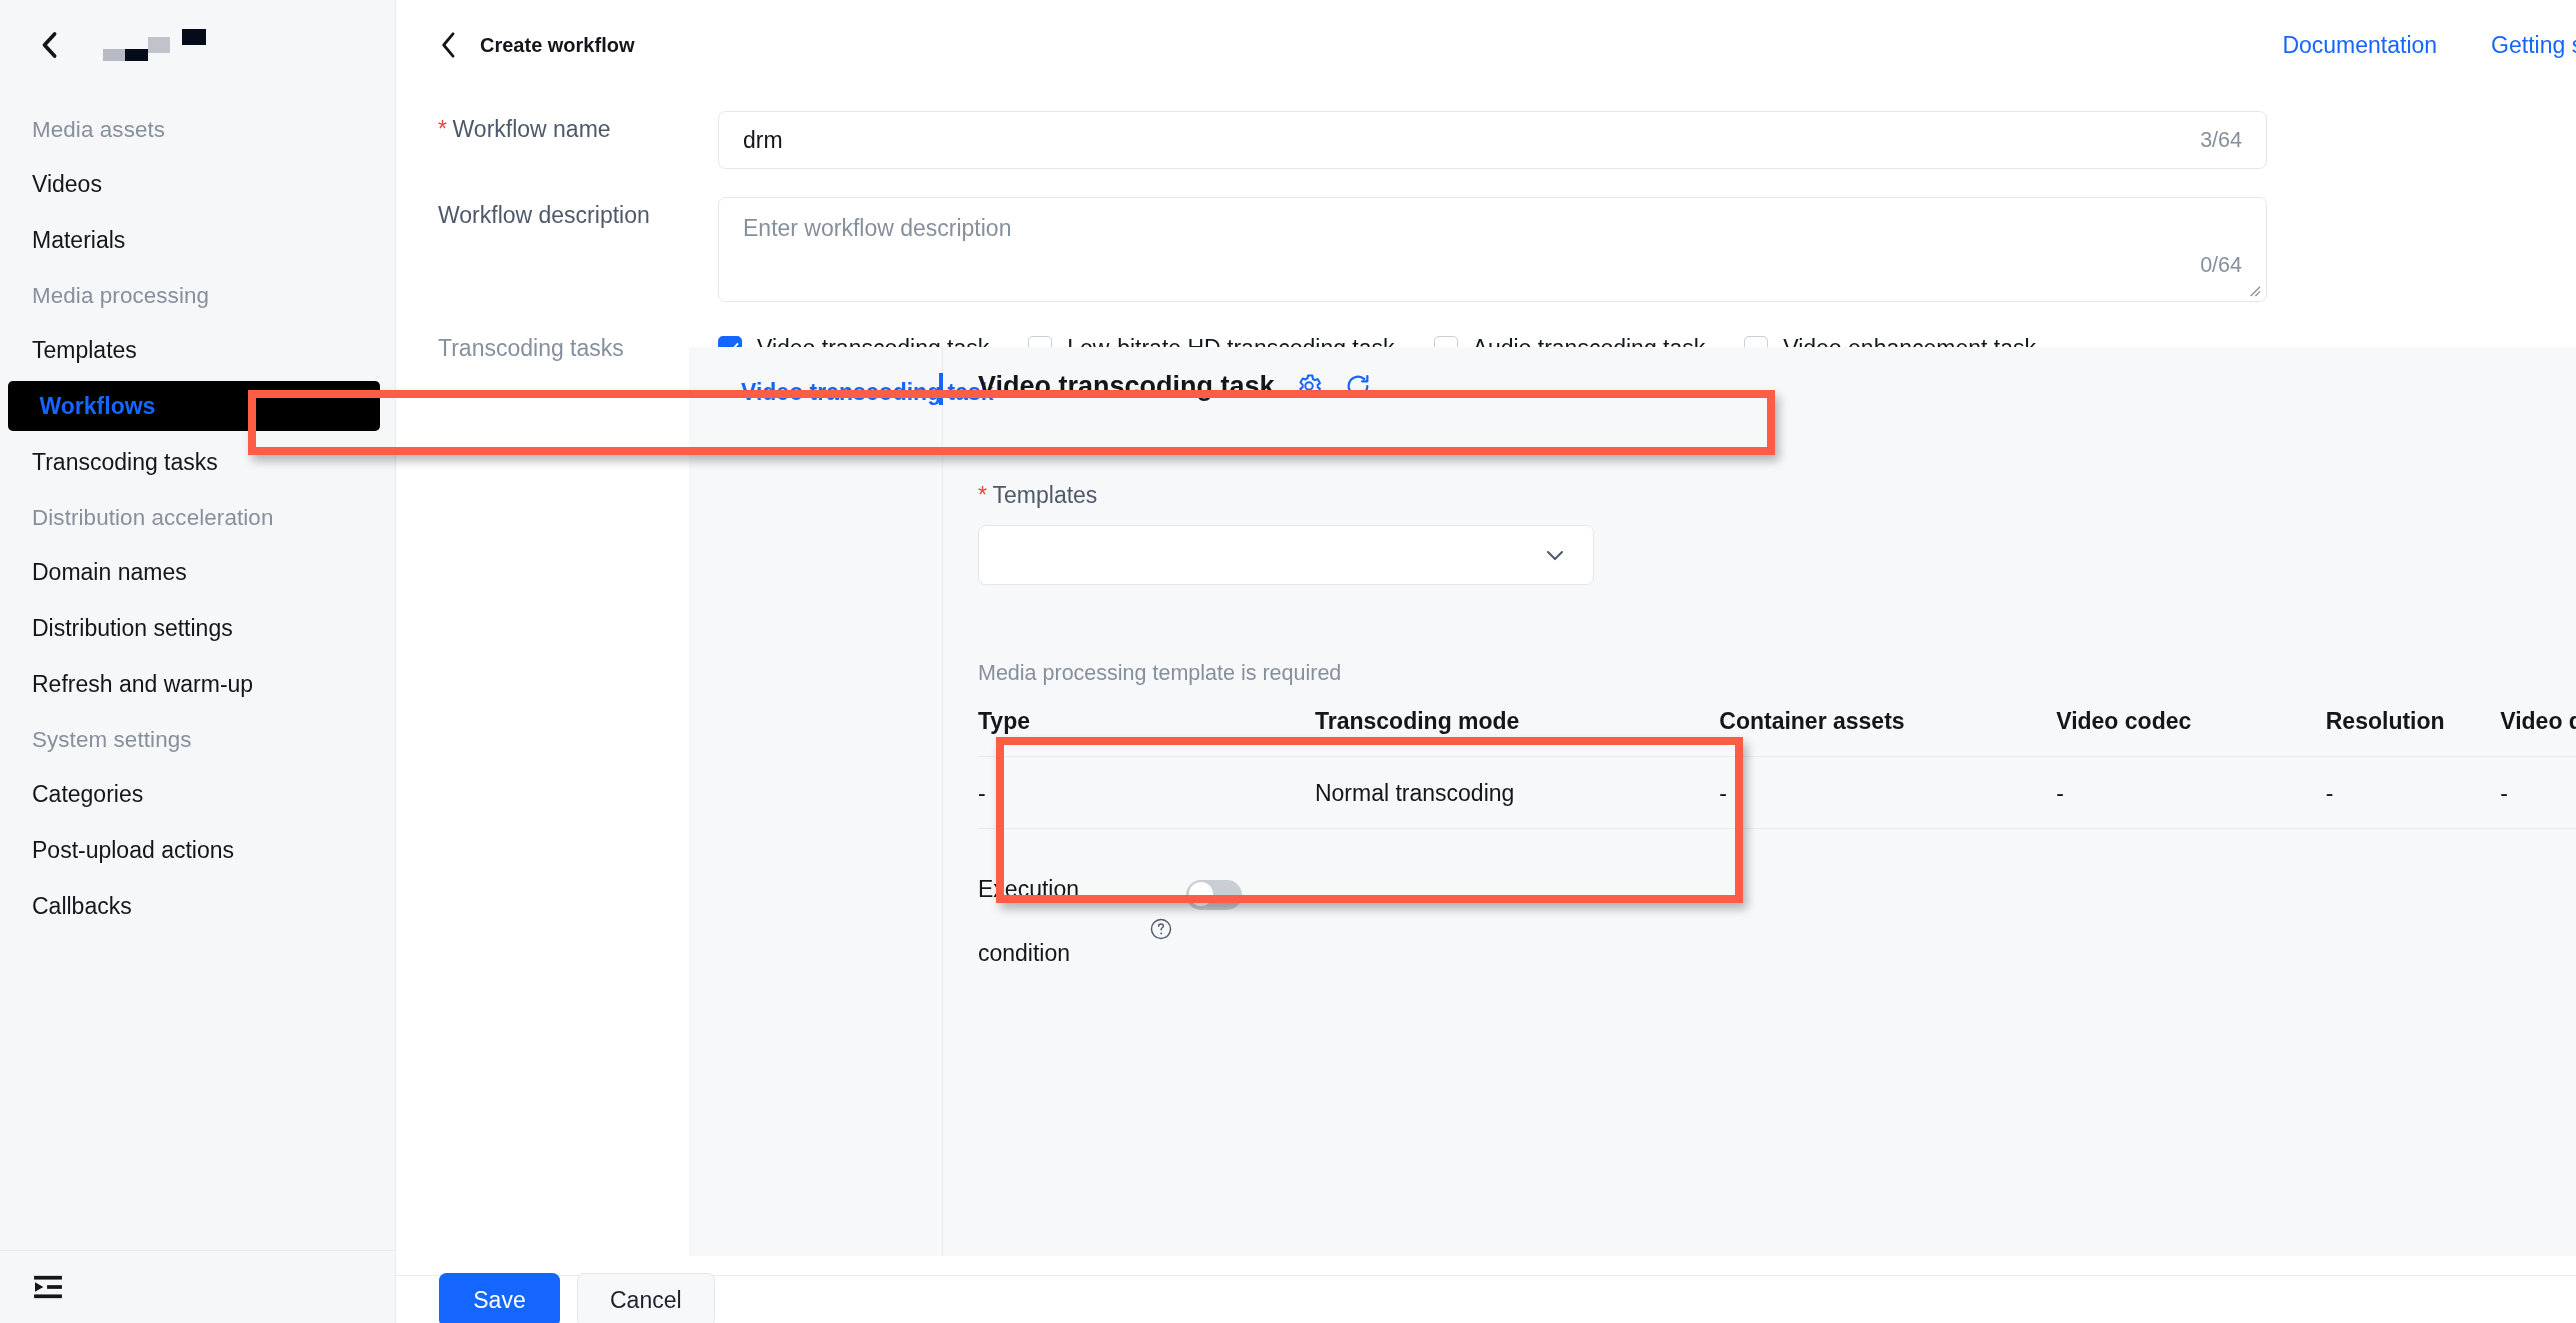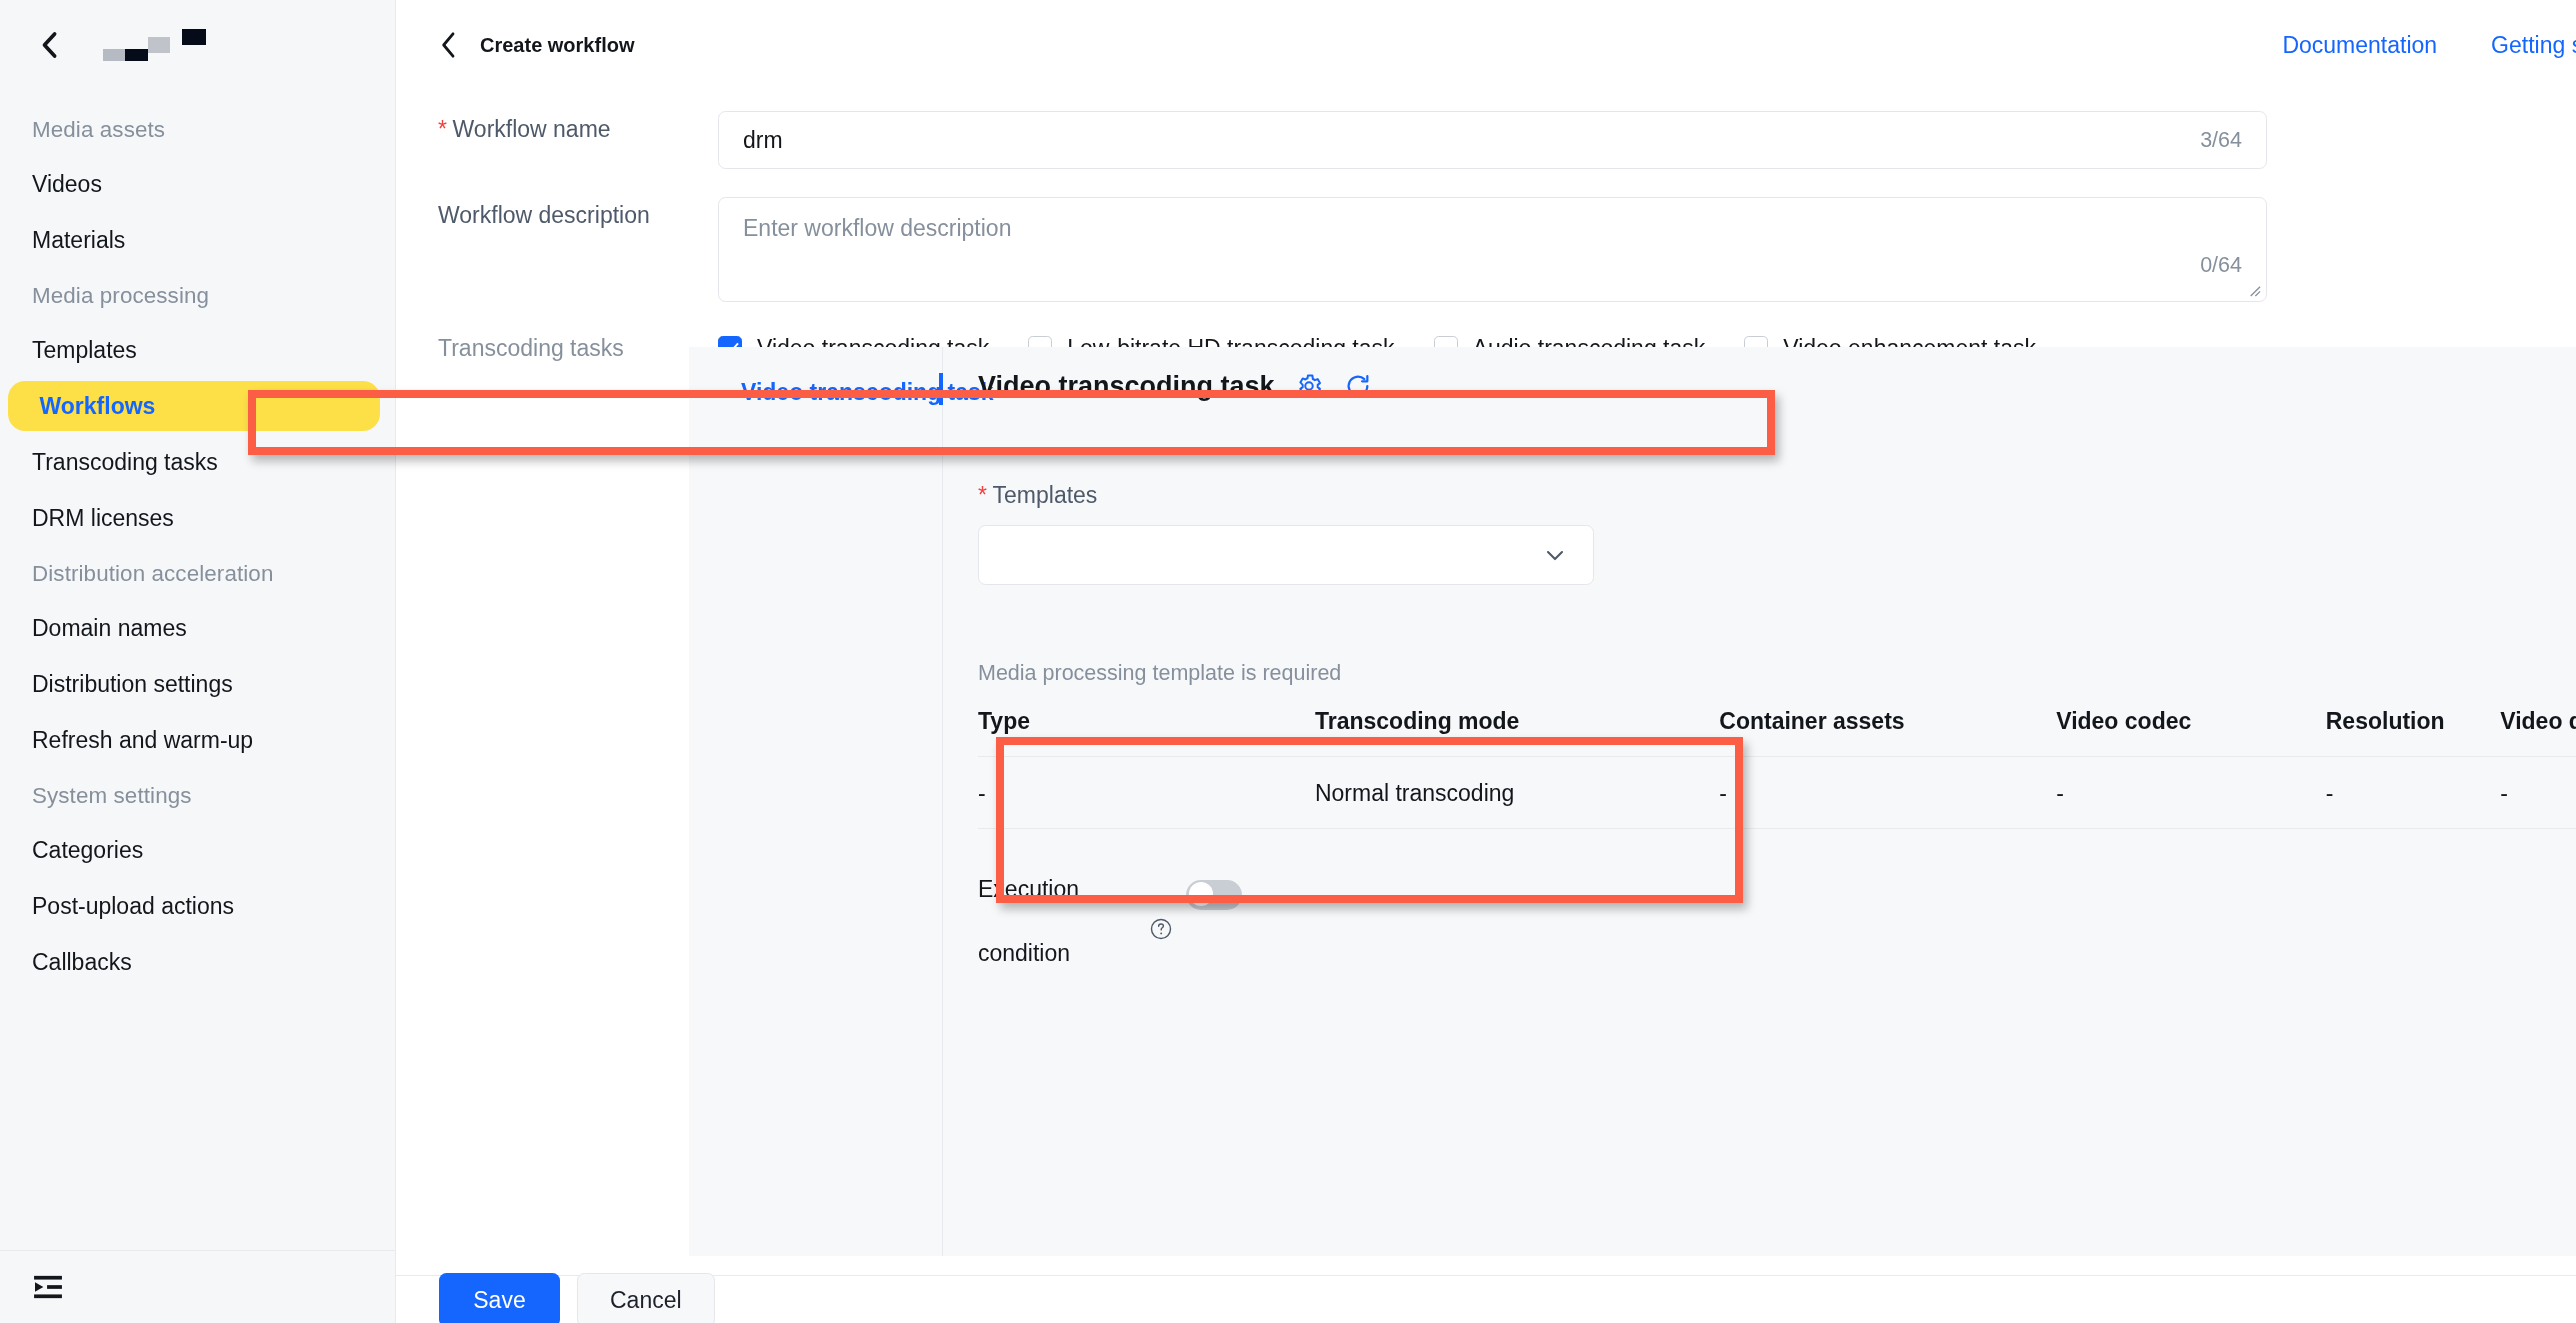--- a/index.html
+++ b/index.html
@@ -61,24 +61,24 @@
     font-size: 23px;
     color: #13161a;
     line-height: 28px;
     padding: 11.2px 0 11.2px 32px;
     margin: 5.6px 15px 5.6px 0;
     border-radius: 0 9.3px 9.3px 0;
     cursor: pointer;
     white-space: nowrap;
   }
   .nav-item.active {
-    background: #fde047;
+    background: #000000;
     color: #1466ff;
     font-weight: 700;
-    border-radius: 17px;
+    border-radius: 5px;
     margin-left: 7.5px;
   }
 
   .sidebar-footer {
     position: absolute;
     left: 0; bottom: 0;
     width: 396px;
     height: 73px;
     border-top: 0.9px solid #e8eaed;
     display: flex;
@@ -474,21 +474,20 @@
       <div>
         <div class="nav-group-label">Media assets</div>
         <div class="nav-item">Videos</div>
         <div class="nav-item">Materials</div>
       </div>
       <div>
         <div class="nav-group-label">Media processing</div>
         <div class="nav-item">Templates</div>
         <div class="nav-item active">Workflows</div>
         <div class="nav-item">Transcoding tasks</div>
-        <div class="nav-item">DRM licenses</div>
       </div>
       <div>
         <div class="nav-group-label">Distribution acceleration</div>
         <div class="nav-item">Domain names</div>
         <div class="nav-item">Distribution settings</div>
         <div class="nav-item">Refresh and warm-up</div>
       </div>
       <div>
         <div class="nav-group-label">System settings</div>
         <div class="nav-item">Categories</div>

